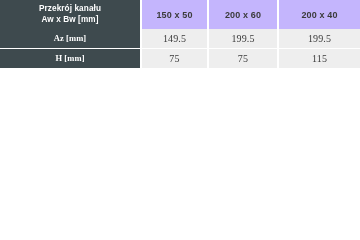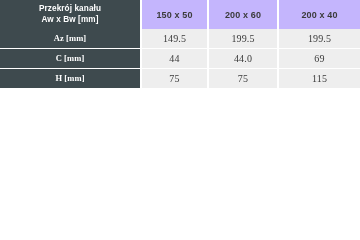--- a/index.html
+++ b/index.html
@@ -92,26 +92,20 @@
 
   <tbody>
     <tr class="row-data">
       <th class="lbl">Az [mm]</th>
       <td class="val">149.5</td>
       <td class="val">199.5</td>
       <td class="val">199.5</td>
     </tr>
 
 
-    <tr class="row-data">
-      <th class="lbl">C [mm]</th>
-      <td class="val">44</td>
-      <td class="val">44.0</td>
-      <td class="val">69</td>
-    </tr>
 
 
     <tr class="row-data">
       <th class="lbl">H [mm]</th>
       <td class="val">75</td>
       <td class="val">75</td>
       <td class="val">115</td>
     </tr>
   </tbody>
 </table>

